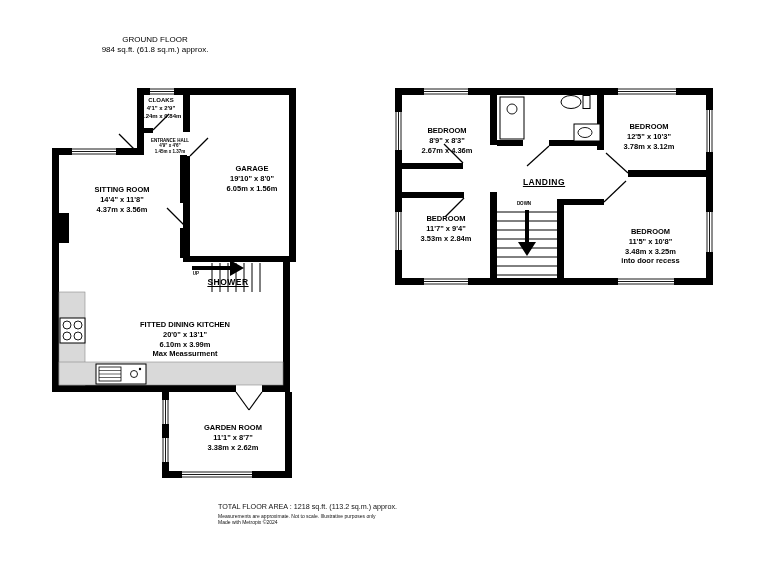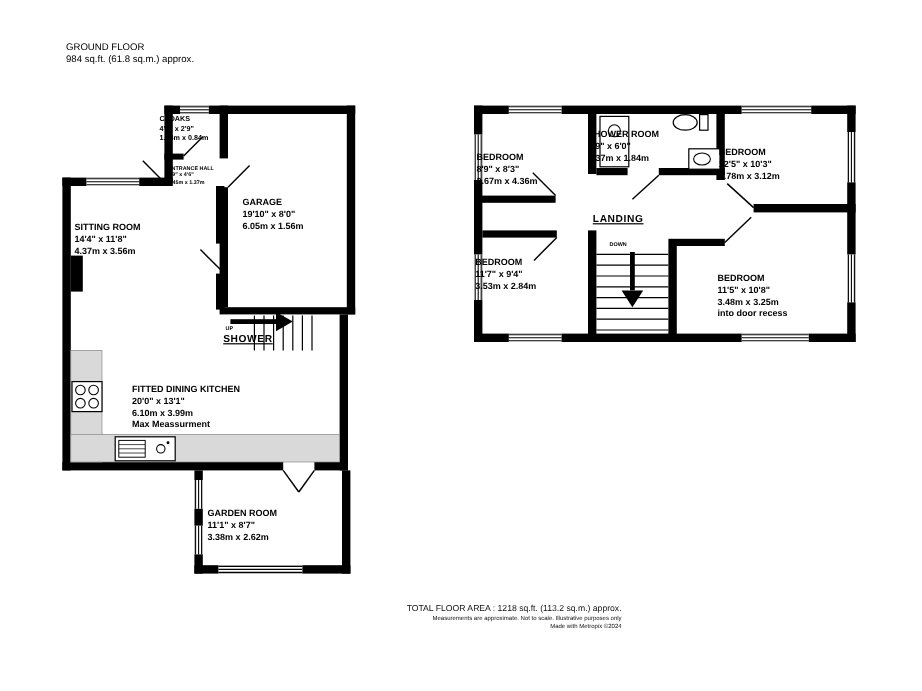--- a/index.html
+++ b/index.html
@@ -1,26 +1,26 @@
 <!DOCTYPE html>
 <html><head>
 <meta charset="utf-8">
 <style>
   html,body{margin:0;padding:0;background:#ffffff;}
   .page{position:relative;width:768px;height:576px;background:#ffffff;overflow:hidden;
         font-family:"Liberation Sans","DejaVu Sans",sans-serif;color:#000;}
   svg{position:absolute;left:0;top:0;}
-  .lbl{position:absolute;font-weight:bold;line-height:1.3;color:#000;}
+  .lbl{position:absolute;text-align:center;font-weight:bold;line-height:1.3;color:#000;}
   .lbl div{white-space:nowrap;}
   .title{font-weight:normal;font-size:8px;line-height:1.25;}
   .room{font-size:7.5px;}
   .small{font-size:6px;}
   .tiny{font-size:4.5px;line-height:1.2;}
   .big{font-size:8.5px;letter-spacing:.5px;text-decoration:underline;}
-  .footer{position:absolute;text-align:right;color:#111;}
+  .footer{position:absolute;text-align:left;color:#111;}
   .footer .f1{font-size:7.2px;font-weight:normal;}
   .footer .f2{font-size:5px;font-weight:normal;margin-top:2px;}
   .footer .f3{font-size:5px;font-weight:normal;}
 </style>
 </head>
 <body>
 
 <div class="page">
 
 <svg width="768" height="576" viewBox="0 0 768 576">
@@ -256,25 +256,20 @@
   <div>GARDEN ROOM</div>
   <div>11'1" x 8'7"</div>
   <div>3.38m x 2.62m</div>
 </div>
 
 <div class="lbl room" style="left:397px;top:126px;width:100px">
   <div>BEDROOM</div>
   <div>8'9" x 8'3"</div>
   <div>2.67m x 4.36m</div>
 </div>
-<div class="lbl room" style="left:490px;top:107px;width:100px">
-  <div>SHOWER ROOM</div>
-  <div>7'9" x 6'0"</div>
-  <div>2.37m x 1.84m</div>
-</div>
 <div class="lbl room" style="left:599px;top:122px;width:100px">
   <div>BEDROOM</div>
   <div>12'5" x 10'3"</div>
   <div>3.78m x 3.12m</div>
 </div>
 <div class="lbl big" style="left:494px;top:177px;width:100px">
   <div>LANDING</div>
 </div>
 <div class="lbl tiny" style="left:508px;top:201px;width:32px">
   <div>DOWN</div>

